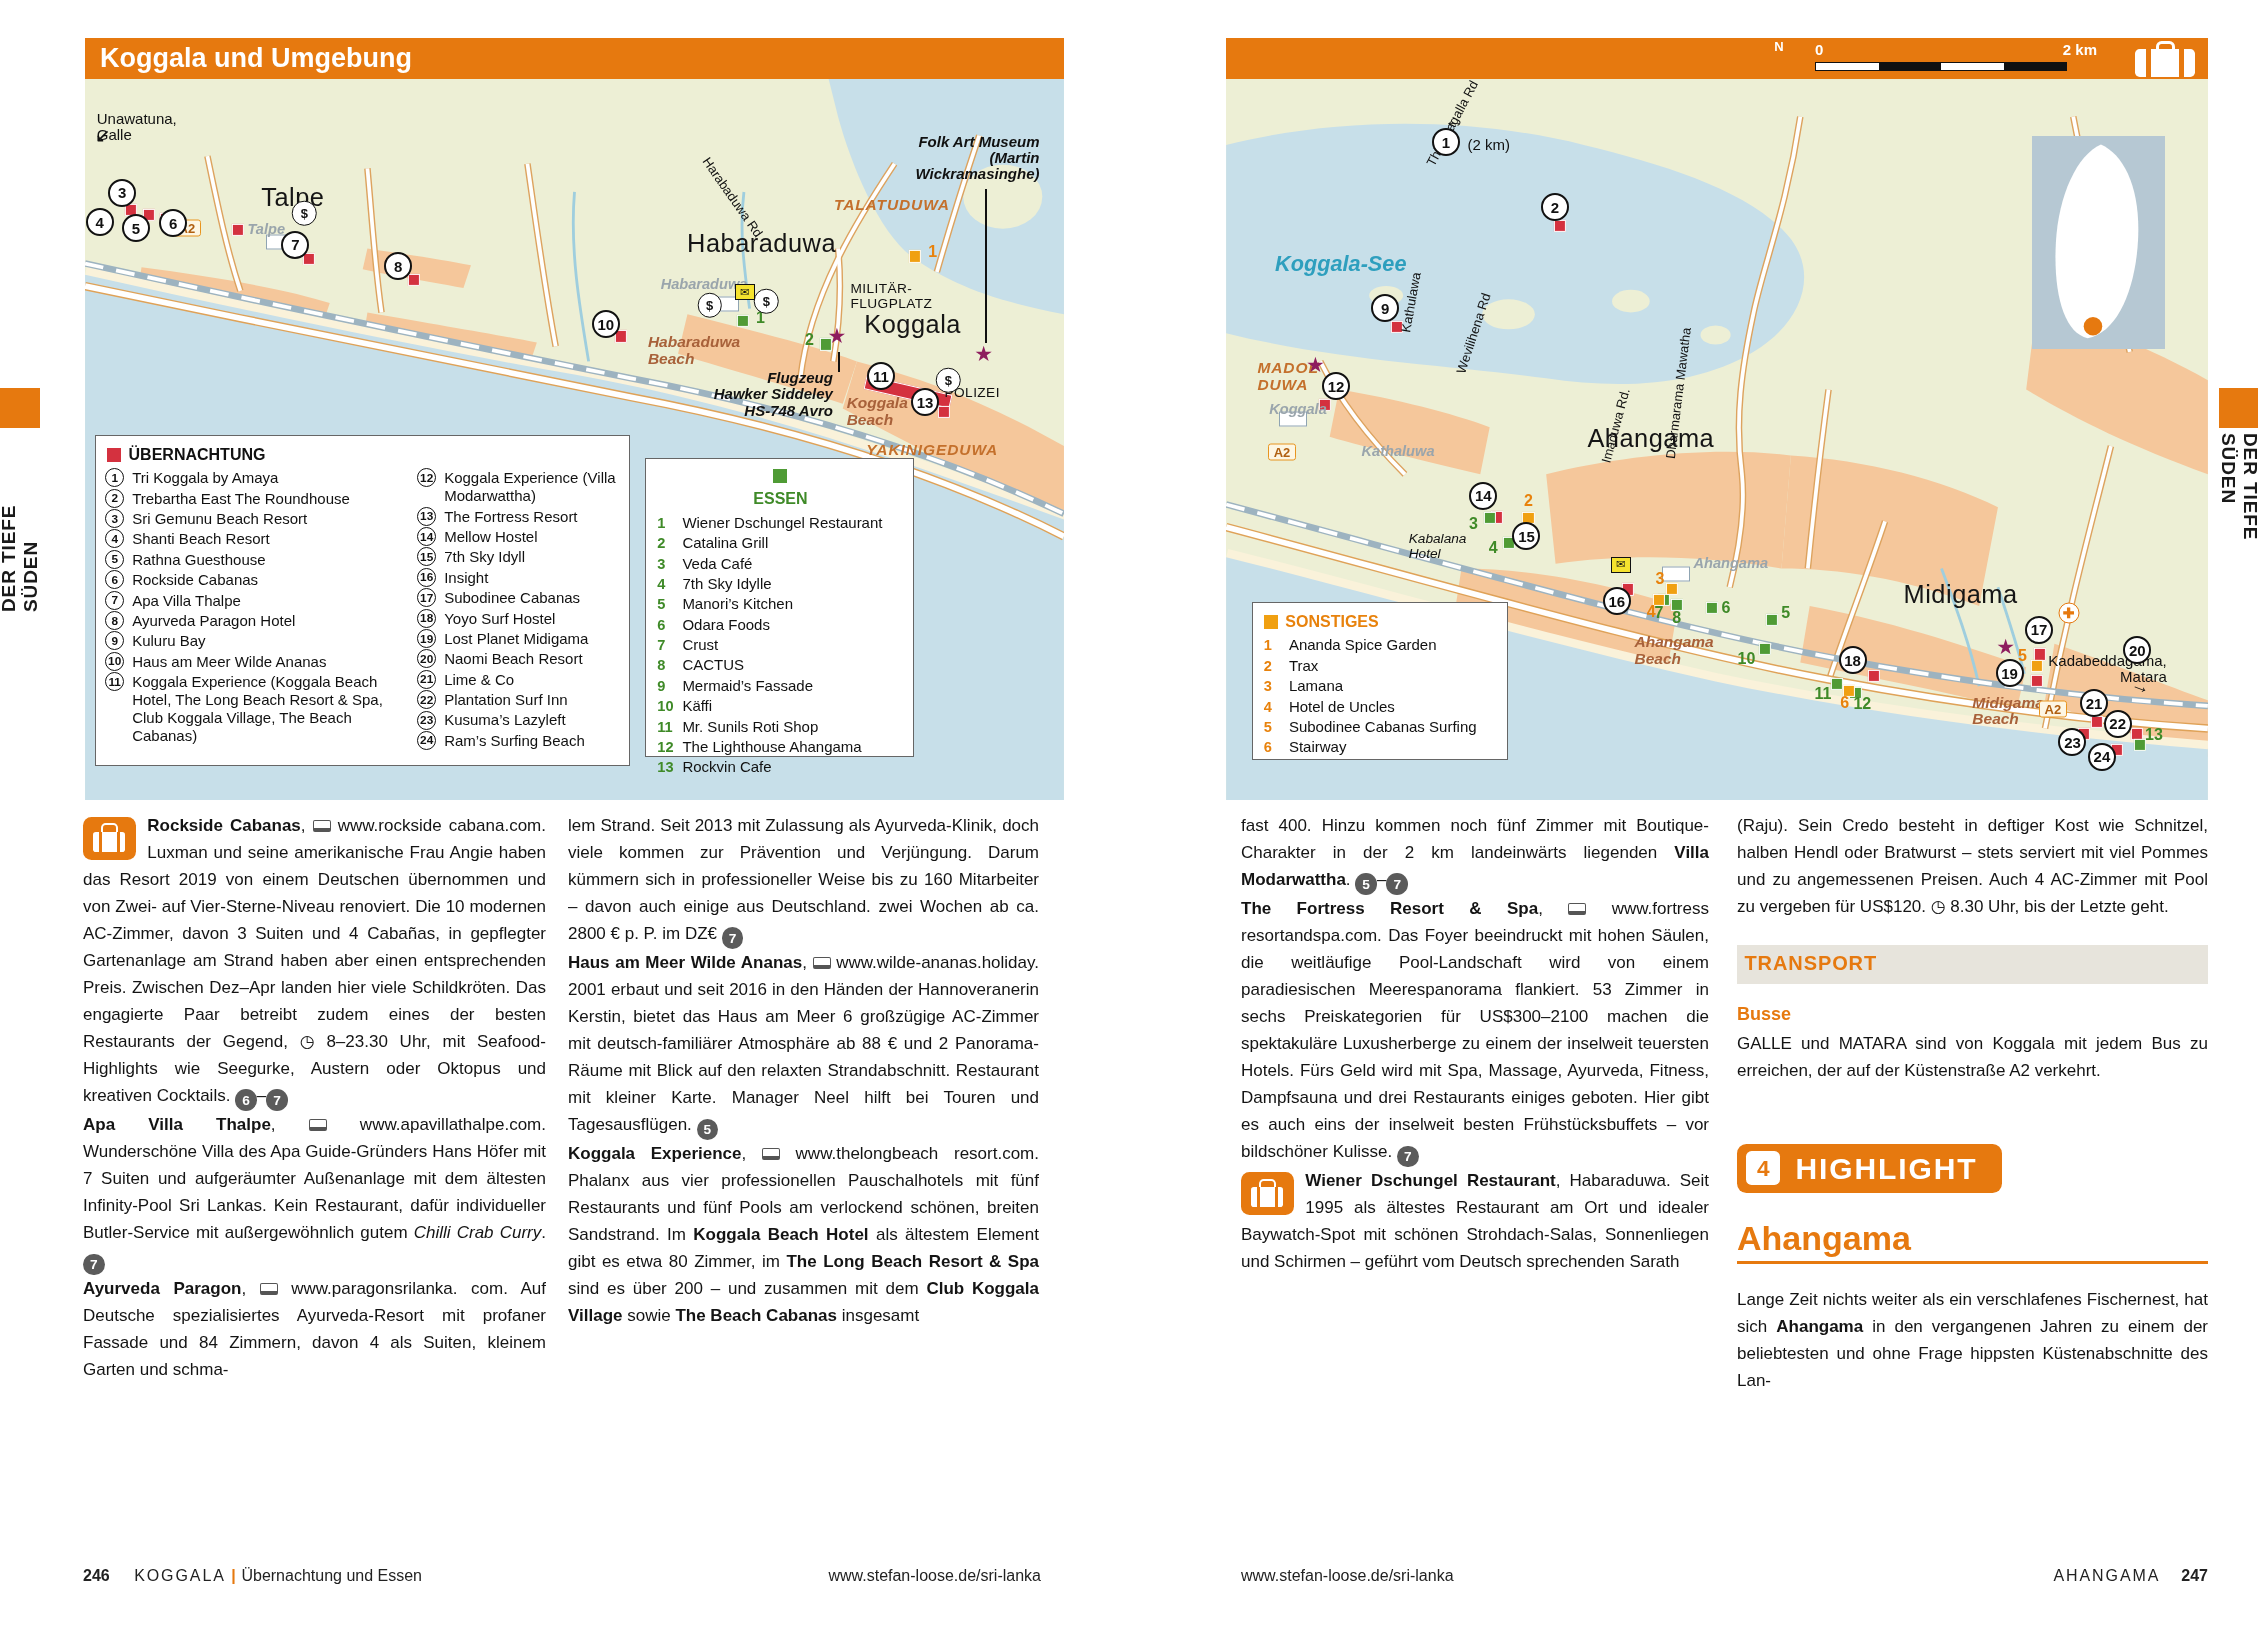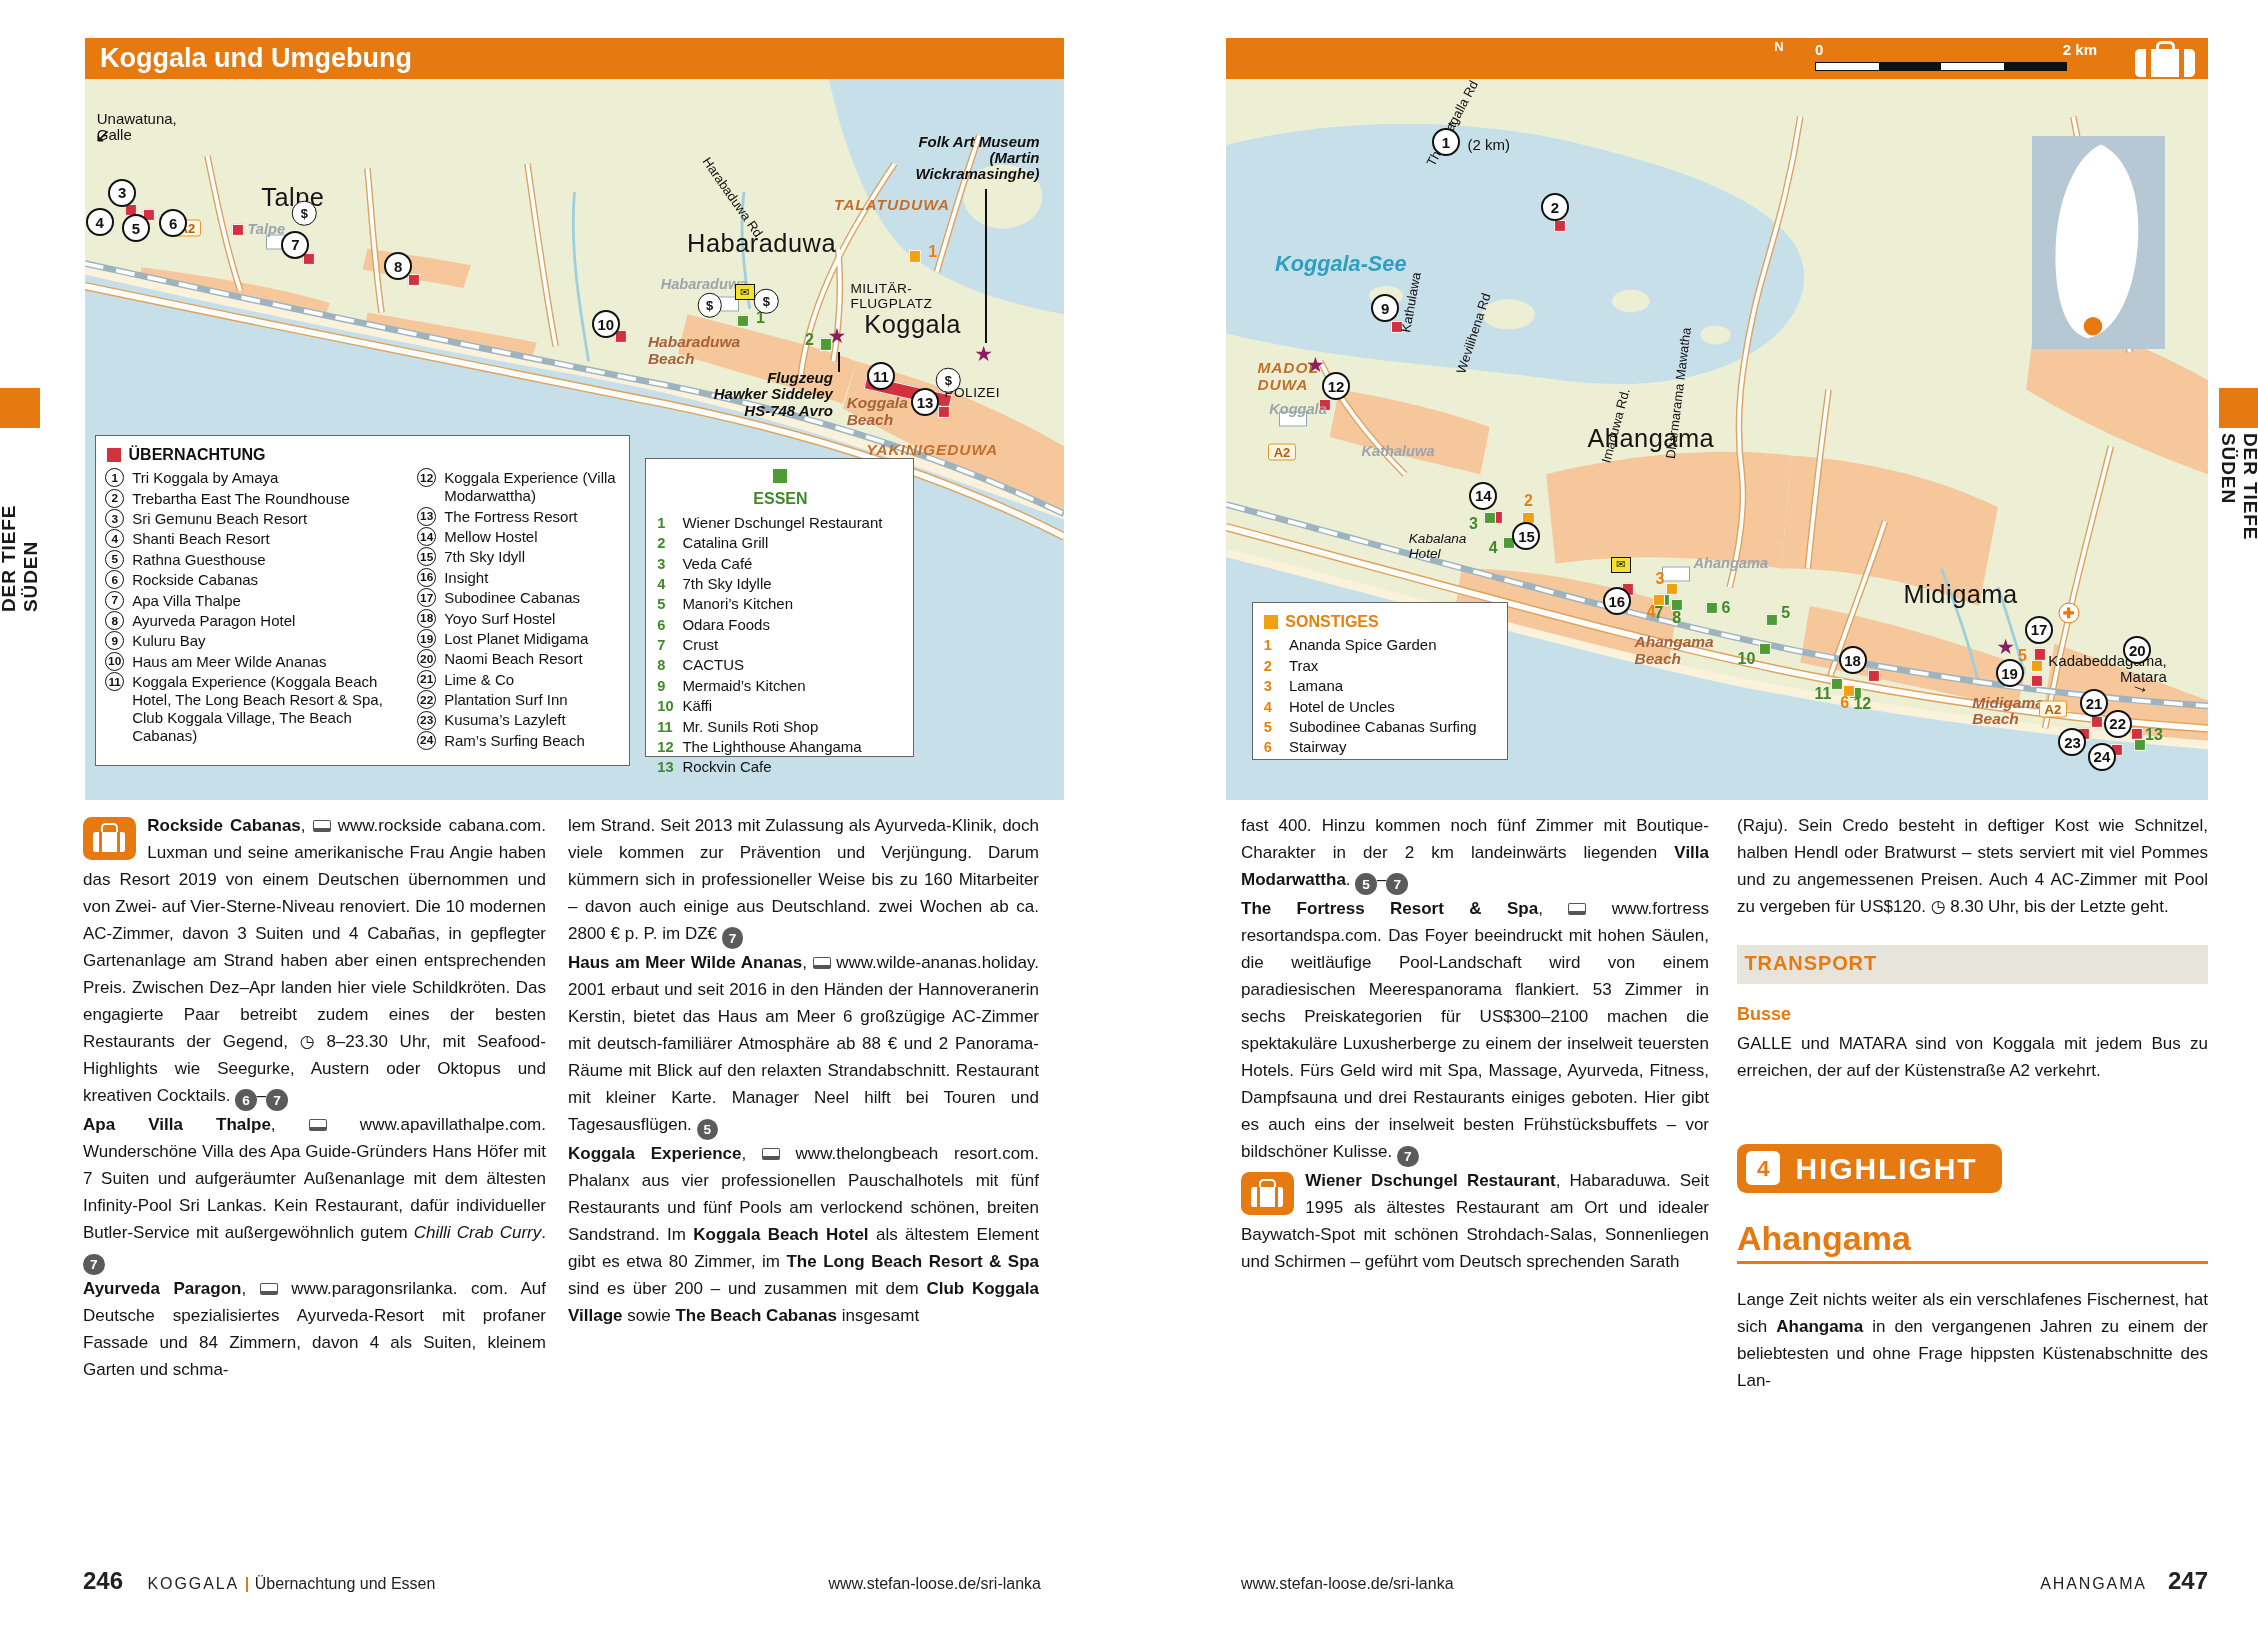--- a/index.html
+++ b/index.html
@@ -122,21 +122,21 @@
   .hl-badge{width:34px;height:34px;background:#fff;border-radius:5.6px;color:#e6790f;font-weight:bold;font-size:22.6px;
             display:flex;align-items:center;justify-content:center;}
   .hl-label{color:#fff;font-weight:bold;font-size:30px;letter-spacing:1.9px;}
   .sect-head{color:#e6790f;font-weight:bold;font-size:34px;margin-top:32px;}
   .sect-rule{height:2.8px;background:#e6790f;margin:9.4px 0 22.6px;}
 
   
   .footer{position:absolute;top:1567px;display:flex;justify-content:space-between;align-items:baseline;font-size:16px;color:#222;}
   #footer-left{left:83px;width:958px;}
   #footer-right{left:1241px;width:967px;}
-  .fpage{font-weight:bold;font-size:24px;}
+  .fpage{font-weight:bold;font-size:16px;}
   .fchap{letter-spacing:1.9px;}
   .fdiv{color:#e6790f;font-weight:bold;padding:0 5.6px;}
   .fgroup{display:flex;gap:24.5px;align-items:baseline;}
   .fgroup2{display:flex;gap:21px;align-items:baseline;}
 </style>
 </head>
 <body>
 
 <div id="canvas">
 
@@ -295,21 +295,21 @@
         </div>
         <ul id="leg-e-list">
             <li><span class="leg-num n-green">1</span><span>Wiener Dschungel Restaurant</span></li>
             <li><span class="leg-num n-green">2</span><span>Catalina Grill</span></li>
             <li><span class="leg-num n-green">3</span><span>Veda Café</span></li>
             <li><span class="leg-num n-green">4</span><span>7th Sky Idylle</span></li>
             <li><span class="leg-num n-green">5</span><span>Manori’s Kitchen</span></li>
             <li><span class="leg-num n-green">6</span><span>Odara Foods</span></li>
             <li><span class="leg-num n-green">7</span><span>Crust</span></li>
             <li><span class="leg-num n-green">8</span><span>CACTUS</span></li>
-            <li><span class="leg-num n-green">9</span><span>Mermaid’s Kitchen</span></li>
+            <li><span class="leg-num n-green">9</span><span>Mermaid’s Fassade</span></li>
             <li><span class="leg-num n-green">10</span><span>Käffi</span></li>
             <li><span class="leg-num n-green">11</span><span>Mr. Sunils Roti Shop</span></li>
             <li><span class="leg-num n-green">12</span><span>The Lighthouse Ahangama</span></li>
             <li><span class="leg-num n-green">13</span><span>Rockvin Cafe</span></li>
           </ul>
       </div>
     </div>
   </section>
 
   <section class="map-box" id="map2">

